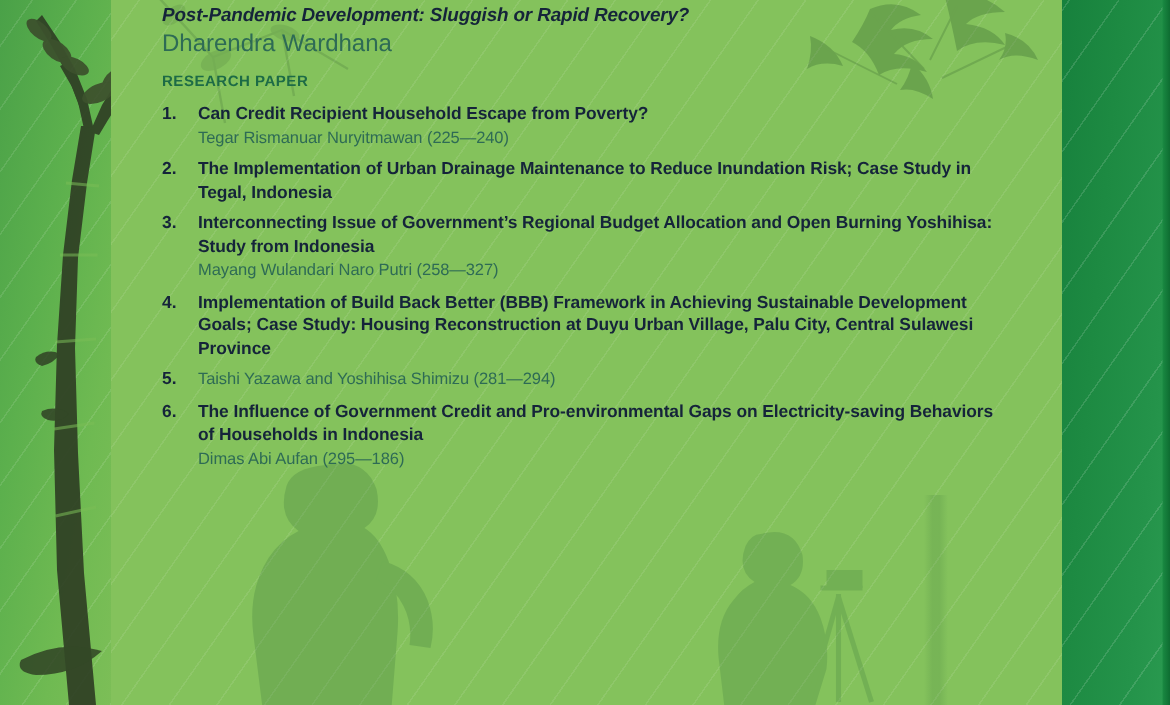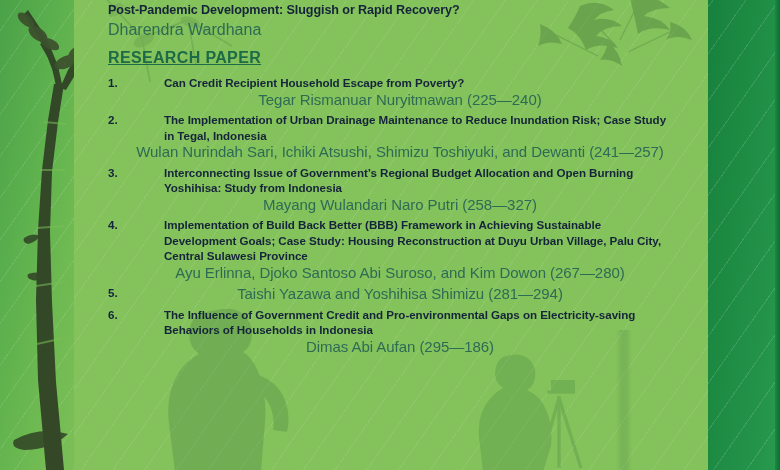--- a/index.html
+++ b/index.html
@@ -81,36 +81,36 @@
     width:560px; height:470px;
   }
 
   .issue-title {
     font-size:12.6px;
     font-weight:bold;
     color:#15243a;
     letter-spacing:-0.1px;
     padding-top:3px;
     line-height:15px;
+    font-style:italic;
   }
   .issue-author {
     font-size:16px;
     color:#2e6b55;
     line-height:17px;
     padding-top:3px;
   }
 
   .section-head {
-    font-size:16px;
+    font-size:10px;
     font-weight:bold;
     color:#1d6b46;
     letter-spacing:.35px;
     padding-top:11px;
     padding-bottom:3px;
-    text-decoration:underline;
   }
   .section-head.commentary { padding-top:13px; }
 
   .entry {
     display:flex;
     align-items:flex-start;
     padding-top:5px;
   }
   .entry-num {
     width:24px;
@@ -120,29 +120,27 @@
     color:#15243a;
     line-height:15.5px;
   }
   .entry-body { flex:1 1 auto; }
   .entry-title {
     font-size:11.6px;
     font-weight:bold;
     color:#15243a;
     line-height:15.5px;
     letter-spacing:-0.05px;
-    margin-left:32px;
   }
   .entry-authors {
-    font-size:15px;
+    font-size:11px;
     color:#2e6b55;
     line-height:15.5px;
     padding-top:1px;
     letter-spacing:-0.05px;
-    text-align:center;
   }
 </style>
 </head>
 <body>
 
 <div id="page">
 
   <div class="diag-lines"></div>
 
   <svg class="foliage-art" viewBox="0 0 200 130">
@@ -250,37 +248,35 @@
         <div class="entry-body">
           <div class="entry-title">Can Credit Recipient Household Escape from Poverty?</div>
           <div class="entry-authors">Tegar Rismanuar Nuryitmawan (225—240)</div>
         </div>
       </div>
 
       <div class="entry">
         <div class="entry-num">2.</div>
         <div class="entry-body">
           <div class="entry-title">The Implementation of Urban Drainage Maintenance to Reduce Inundation Risk; Case Study in Tegal, Indonesia</div>
-          <div class="entry-authors">Wulan Nurindah Sari, Ichiki Atsushi, Shimizu Toshiyuki, and Dewanti (241—257)</div>
         </div>
       </div>
 
       <div class="entry">
         <div class="entry-num">3.</div>
         <div class="entry-body">
           <div class="entry-title">Interconnecting Issue of Government’s Regional Budget Allocation and Open Burning Yoshihisa: Study from Indonesia</div>
           <div class="entry-authors">Mayang Wulandari Naro Putri  (258—327)</div>
         </div>
       </div>
 
       <div class="entry">
         <div class="entry-num">4.</div>
         <div class="entry-body">
           <div class="entry-title">Implementation of Build Back Better (BBB) Framework in Achieving Sustainable Development Goals; Case Study: Housing Reconstruction at Duyu Urban Village, Palu City, Central Sulawesi Province</div>
-          <div class="entry-authors">Ayu Erlinna, Djoko Santoso Abi Suroso, and Kim Dowon (267—280)</div>
         </div>
       </div>
 
       <div class="entry">
         <div class="entry-num">5.</div>
         <div class="entry-body">
           <div class="entry-authors">Taishi Yazawa and Yoshihisa Shimizu (281—294)</div>
         </div>
       </div>
 

